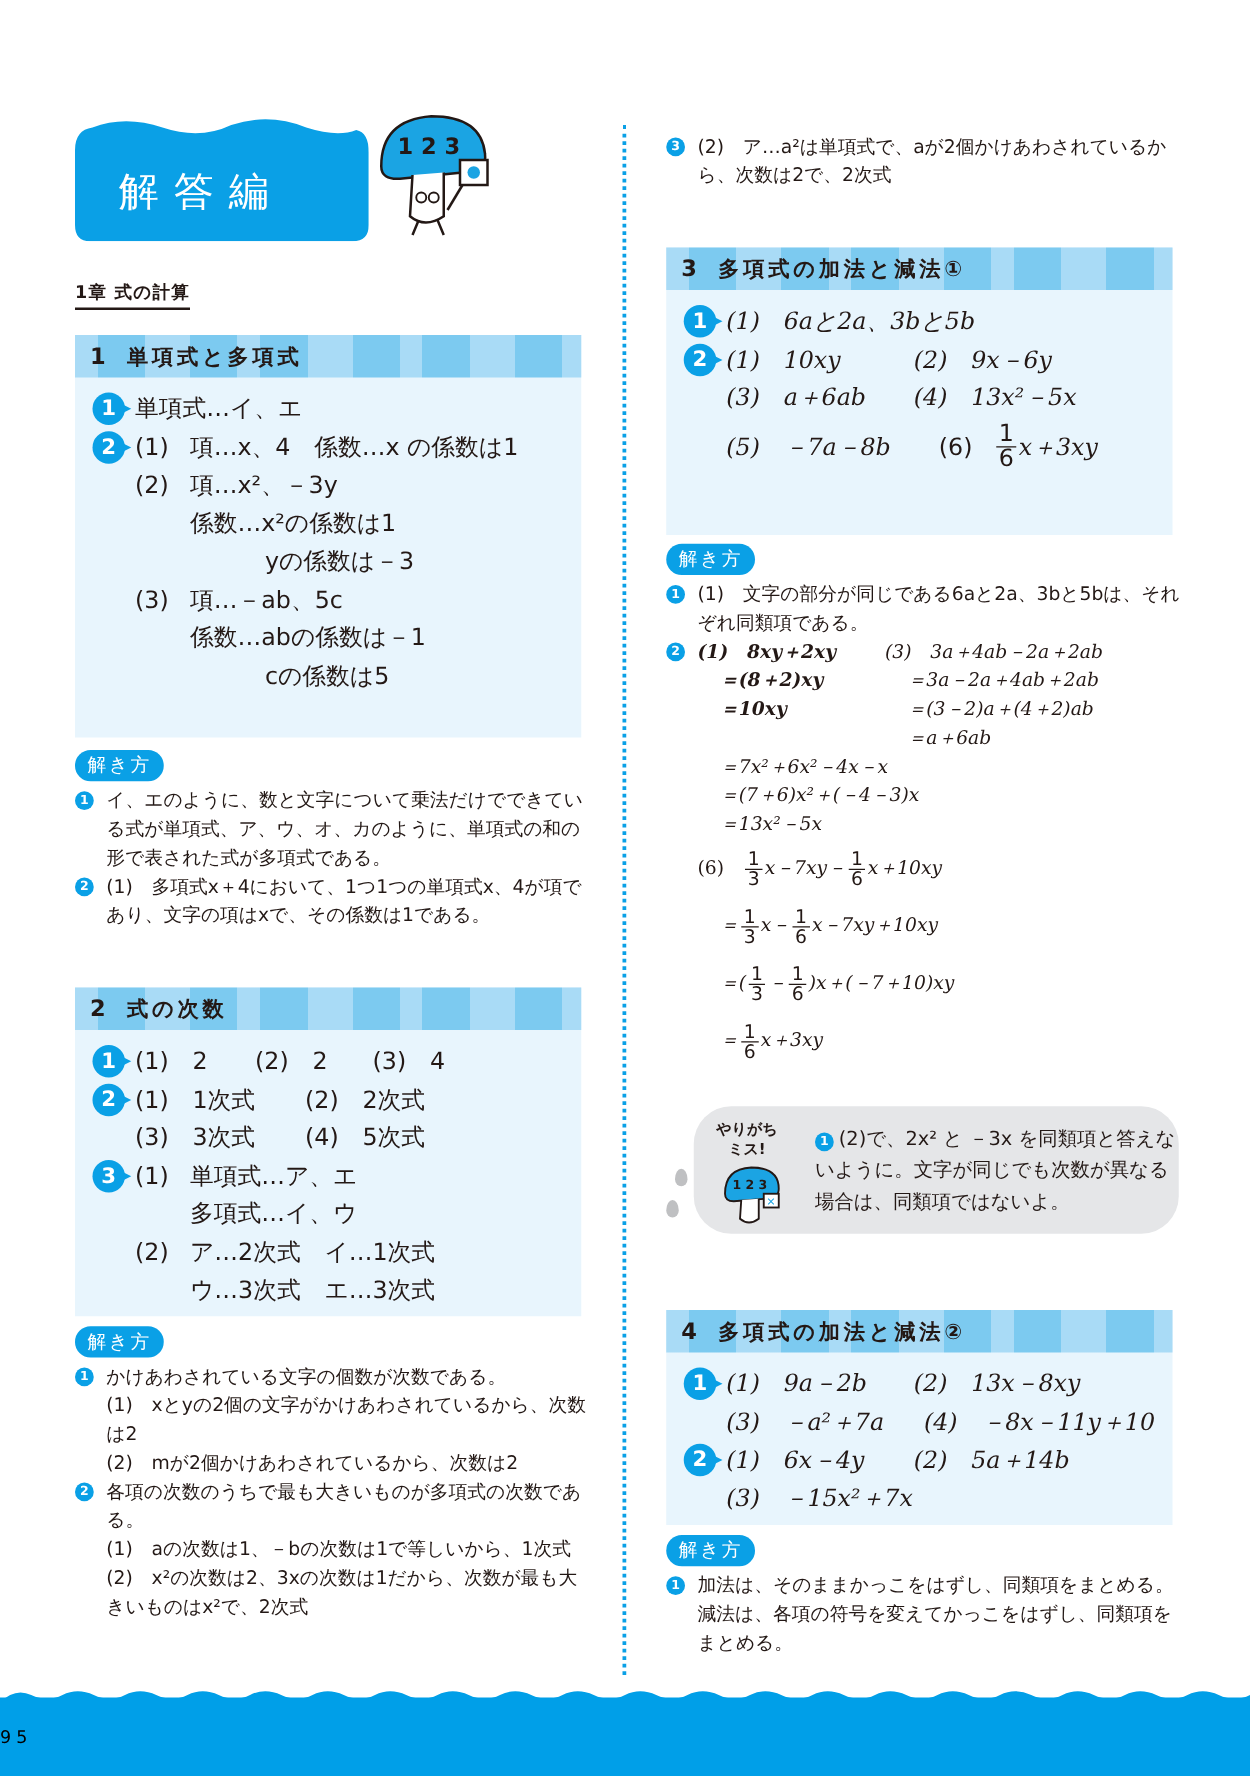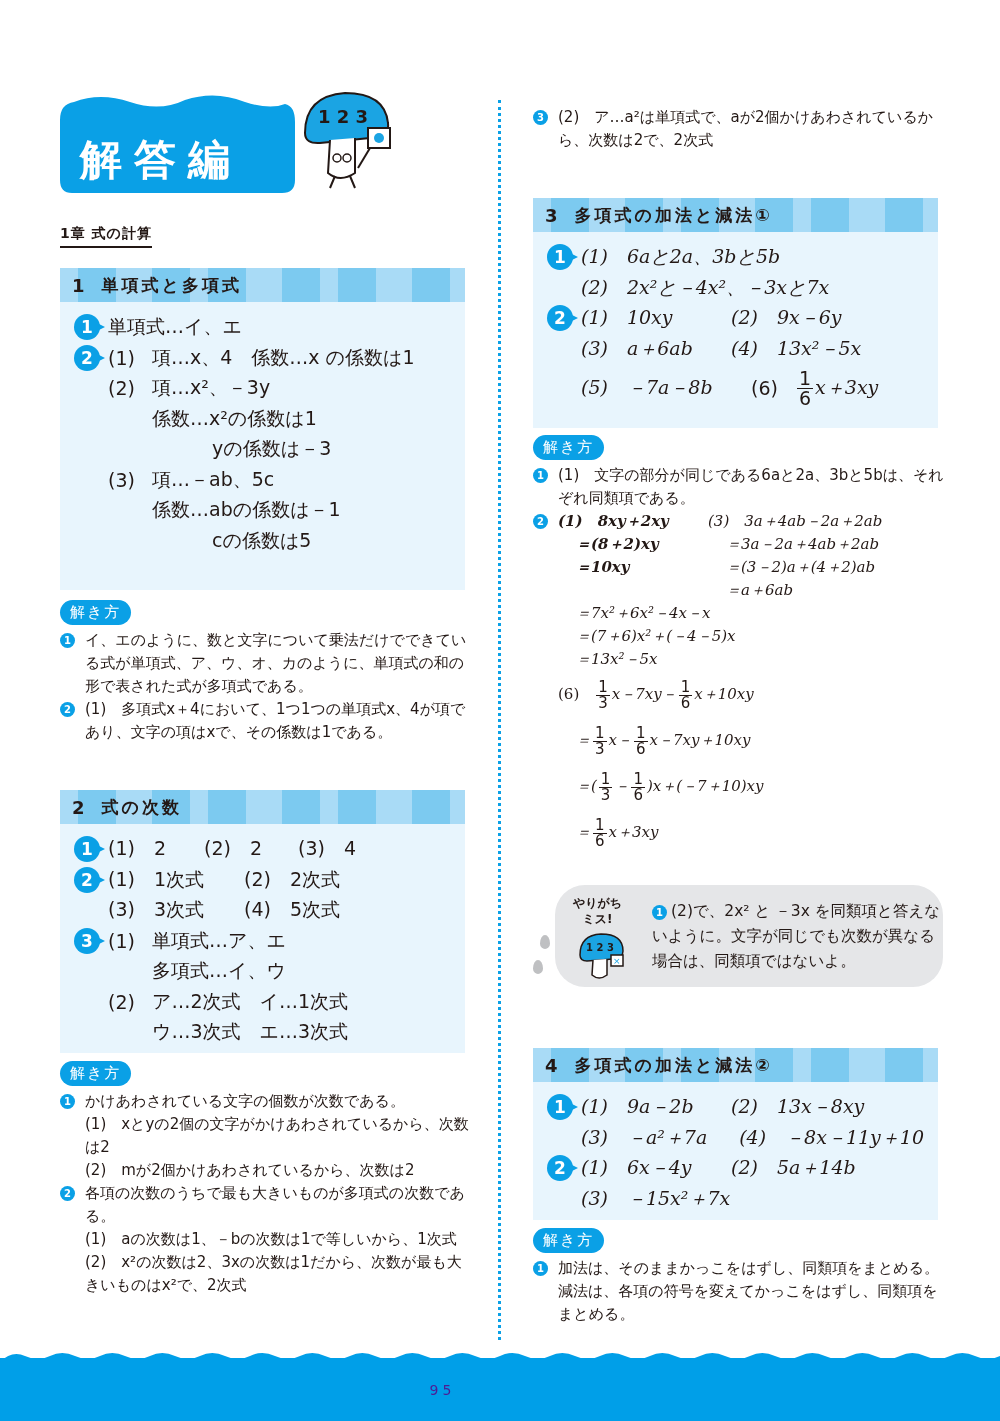--- a/index.html
+++ b/index.html
@@ -3,21 +3,21 @@
 <meta charset="utf-8">
 <style>
   * { box-sizing: border-box; margin: 0; padding: 0; }
   html, body { width: 1000px; height: 1421px; background: #ffffff; overflow: hidden; }
   body { position: relative; font-family: "DejaVu Sans", "Liberation Sans", sans-serif; color: #231815; }
   .math { font-family: "DejaVu Serif", "Liberation Serif", serif; font-style: italic; }
 
   
   .title-banner { position: absolute; left: 60px; top: 92px; width: 235px; height: 101px; }
   .title-banner svg { position: absolute; left: 0; top: 0; }
-  .title-text { position: absolute; left: 0; top: 40px; width: 202px; text-align: center; color: #fff; font-size: 42px; letter-spacing: 12px; font-weight: bold; }
+  .title-text { position: absolute; left: 0; top: 40px; width: 202px; text-align: center; color: #fff; font-size: 32px; letter-spacing: 12px; font-weight: normal; }
   .mascot { position: absolute; left: 300px; top: 88px; width: 95px; height: 110px; }
 
   .chapter { position: absolute; left: 60px; top: 225px; font-size: 14px; font-weight: bold; padding-bottom: 3px; border-bottom: 2px solid #231815; letter-spacing: 1px; }
 
   
   .section { position: absolute; background: #e8f5fd; }
   .sec-head { height: 34px; position: relative; display: flex; align-items: center; padding-left: 12px; font-weight: bold; font-size: 17px; letter-spacing: 3px;
     background: repeating-linear-gradient(90deg, #a9dbf6 0px, #a9dbf6 18px, #7ccaf0 18px, #7ccaf0 56px, #a9dbf6 56px, #a9dbf6 92px, #7ccaf0 92px, #7ccaf0 130px); }
   .sec-num { margin-right: 14px; font-size: 18px; }
   .sec-body { padding: 10px 14px 12px 14px; font-size: 19px; }
@@ -40,21 +40,21 @@
 
   .divider { position: absolute; left: 498px; top: 100px; height: 1240px; border-left: 3px dotted #0aa0e6; }
 
   .miss { position: absolute; left: 555px; top: 885px; width: 388px; height: 102px; background: #e5e6e8; border-radius: 30px; }
   .miss-label { position: absolute; left: 18px; top: 10px; font-size: 12px; font-weight: bold; line-height: 16px; text-align: center; }
   .miss-text { position: absolute; left: 97px; top: 14px; font-size: 15.5px; line-height: 25px; }
   .drop { position: absolute; width: 10px; height: 14px; background: #bfc0c2; border-radius: 50% 50% 50% 50% / 60% 60% 40% 40%; }
 
   .footer { position: absolute; left: 0; top: 1358px; width: 1000px; height: 63px; background: #009fe8; }
   .footer svg { position: absolute; top: -8px; left: 0; }
-  .page-no { position: absolute; left: 0; width: 885px; top: 24px; text-align: center; color: #4c1d95; font-size: 14px; letter-spacing: 4px; }
+  .page-no { position: absolute; left: 0; width: 885px; top: 24px; text-align: left; color: #000000; font-size: 14px; letter-spacing: 4px; }
 </style>
 </head>
 <body>
 
 <div class="title-banner">
   <svg width="235" height="101" viewBox="0 0 235 101">
     <path d="M0,28 Q0,12 14,10 Q40,0 70,10 Q100,20 125,8 Q155,-2 185,10 Q210,18 225,12 Q235,14 235,30 L235,88 Q235,101 222,101 L12,101 Q0,101 0,88 Z" fill="#0aa0e6"></path>
   </svg>
   <div class="title-text">解答編</div>
 </div>
@@ -191,23 +191,20 @@
 <div class="section" style="left:533px; top:198px; width:405px; height:230px;">
   <div class="sec-head">
     <span class="sec-num">3</span>
     <span>多項式の加法と減法①</span>
   </div>
   <div class="sec-body">
     <div class="line">
         <span class="badge">1</span>
         <span class="math">(1)　6aと2a、3bと5b</span>
       </div>
-    <div class="line pad1">
-        <span class="math">(2)　2x²と－4x²、－3xと7x</span>
-      </div>
     <div class="line">
         <span class="badge">2</span>
         <span class="math" style="width:150px;display:inline-block">(1)　10xy</span>
         <span class="math">(2)　9x－6y</span>
       </div>
     <div class="line pad1">
         <span class="math" style="width:150px;display:inline-block">(3)　a＋6ab</span>
         <span class="math">(4)　13x²－5x</span>
       </div>
     <div class="line pad1" style="height:48px;align-items:center;">
@@ -237,21 +234,21 @@
     </div>
     <div class="math">
       <div>(3)　3a＋4ab－2a＋2ab</div>
       <div style="padding-left:18px">＝3a－2a＋4ab＋2ab</div>
       <div style="padding-left:18px">＝(3－2)a＋(4＋2)ab</div>
       <div style="padding-left:18px">＝a＋6ab</div>
     </div>
   </div>
   <div class="math" style="padding-left:25px;">
     <div style="padding-left:18px">＝7x²＋6x²－4x－x</div>
-    <div style="padding-left:18px">＝(7＋6)x²＋(－4－5)x</div>
+    <div style="padding-left:18px">＝(7＋6)x²＋(－4－3)x</div>
     <div style="padding-left:18px">＝13x²－5x</div>
   </div>
   <div class="math" style="padding-left:25px; line-height:46px;">
     <div><span style="font-style:normal">(6)</span>　<span class="frac">
           <span class="n">1</span>
           <span>3</span>
         </span><span>x－7xy－</span><span class="frac">
           <span class="n">1</span>
           <span>6</span>
         </span><span>x＋10xy</span></div>

